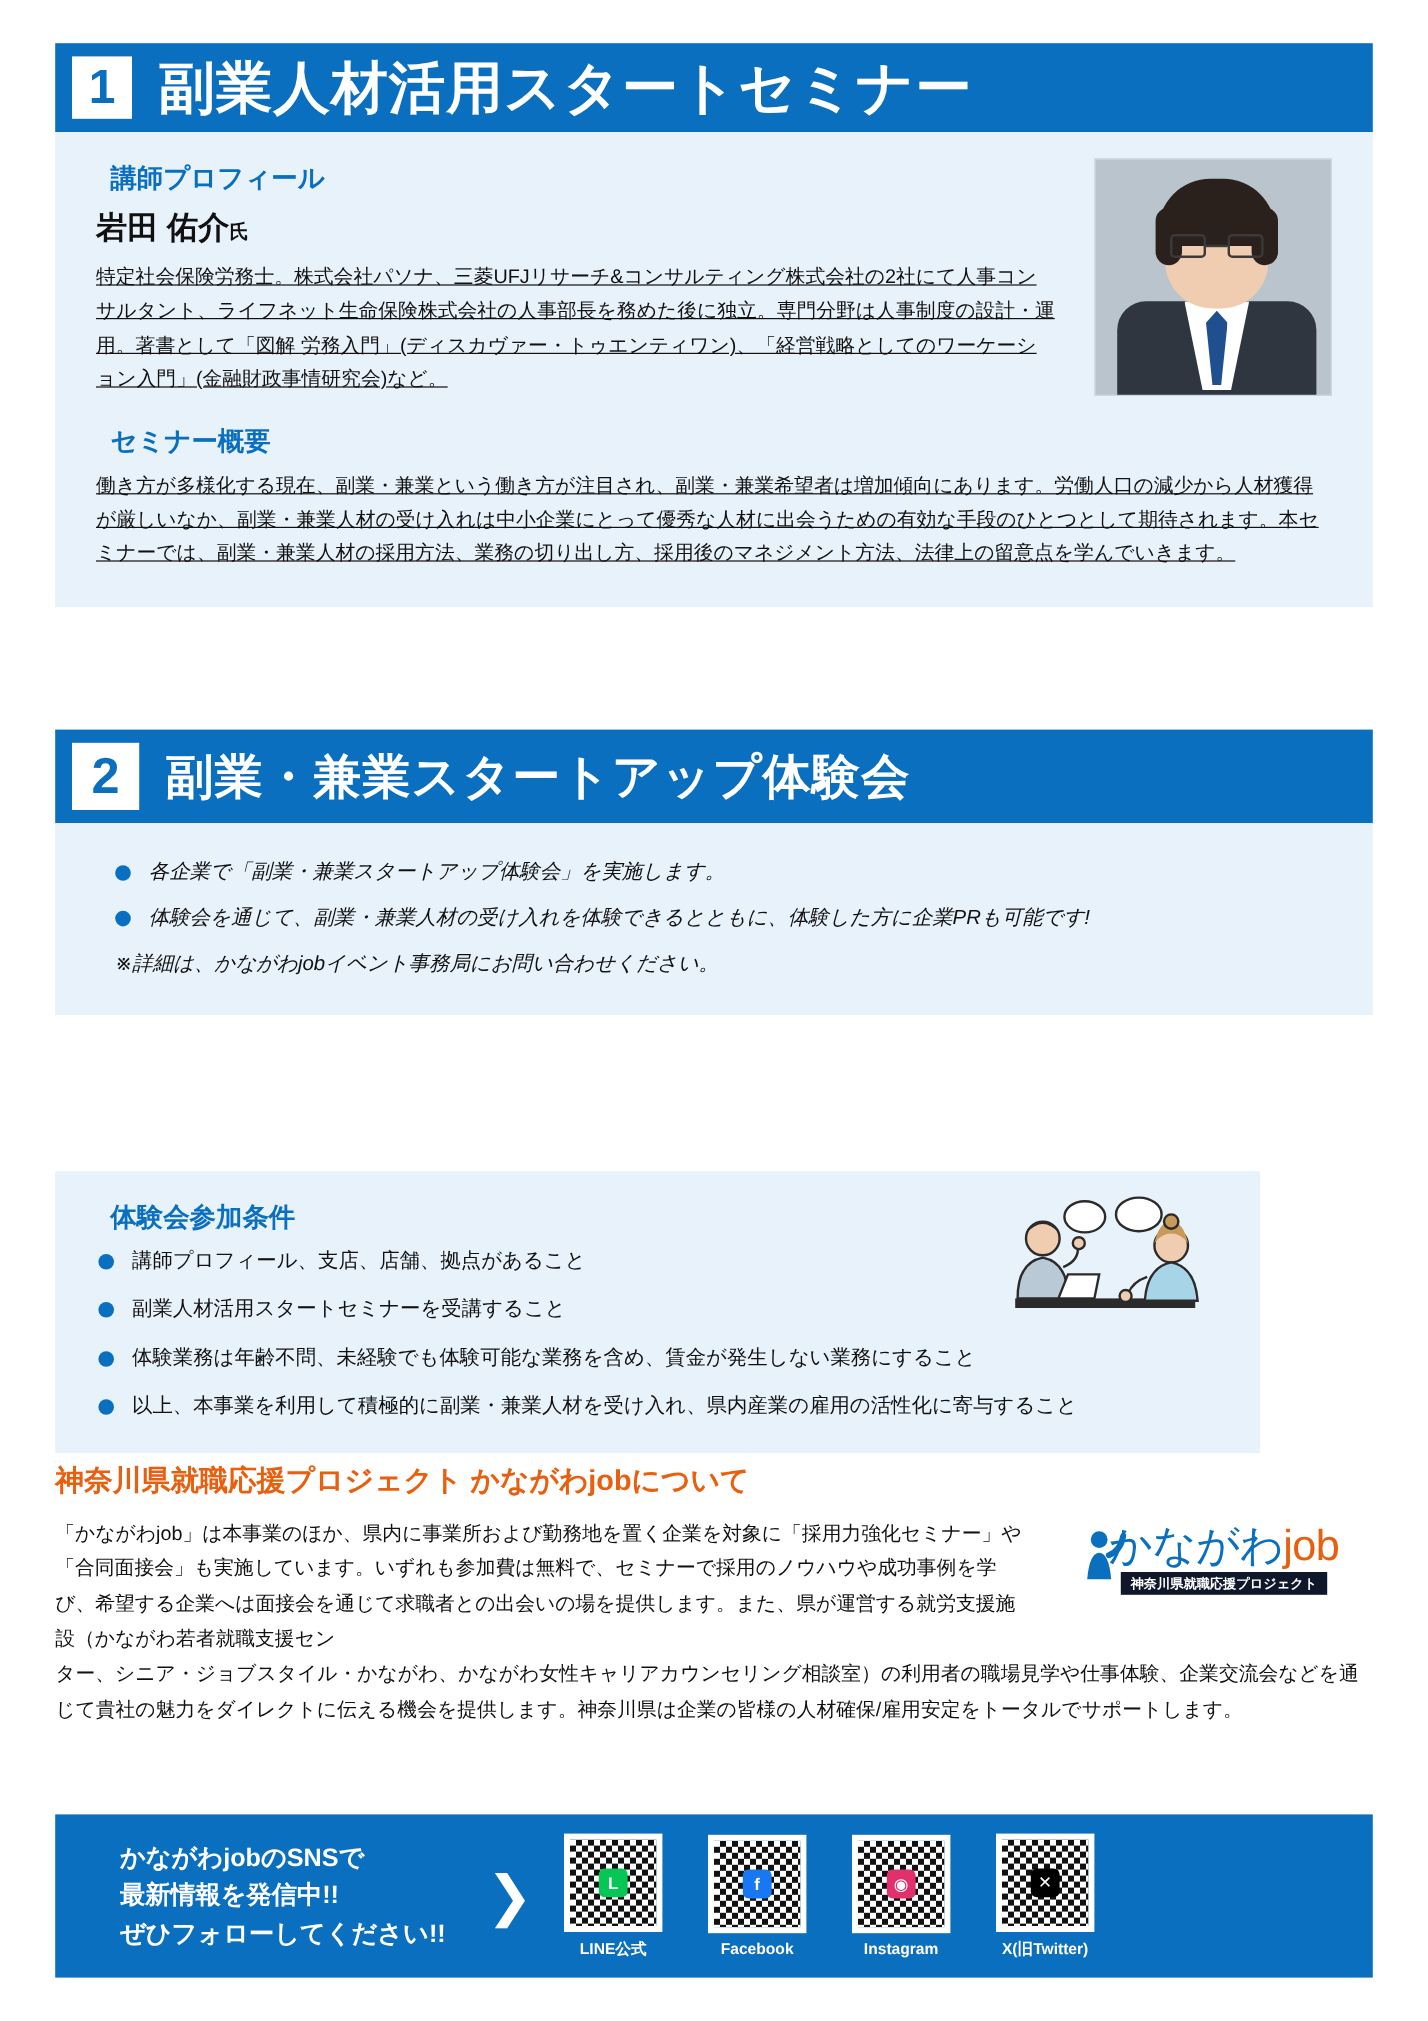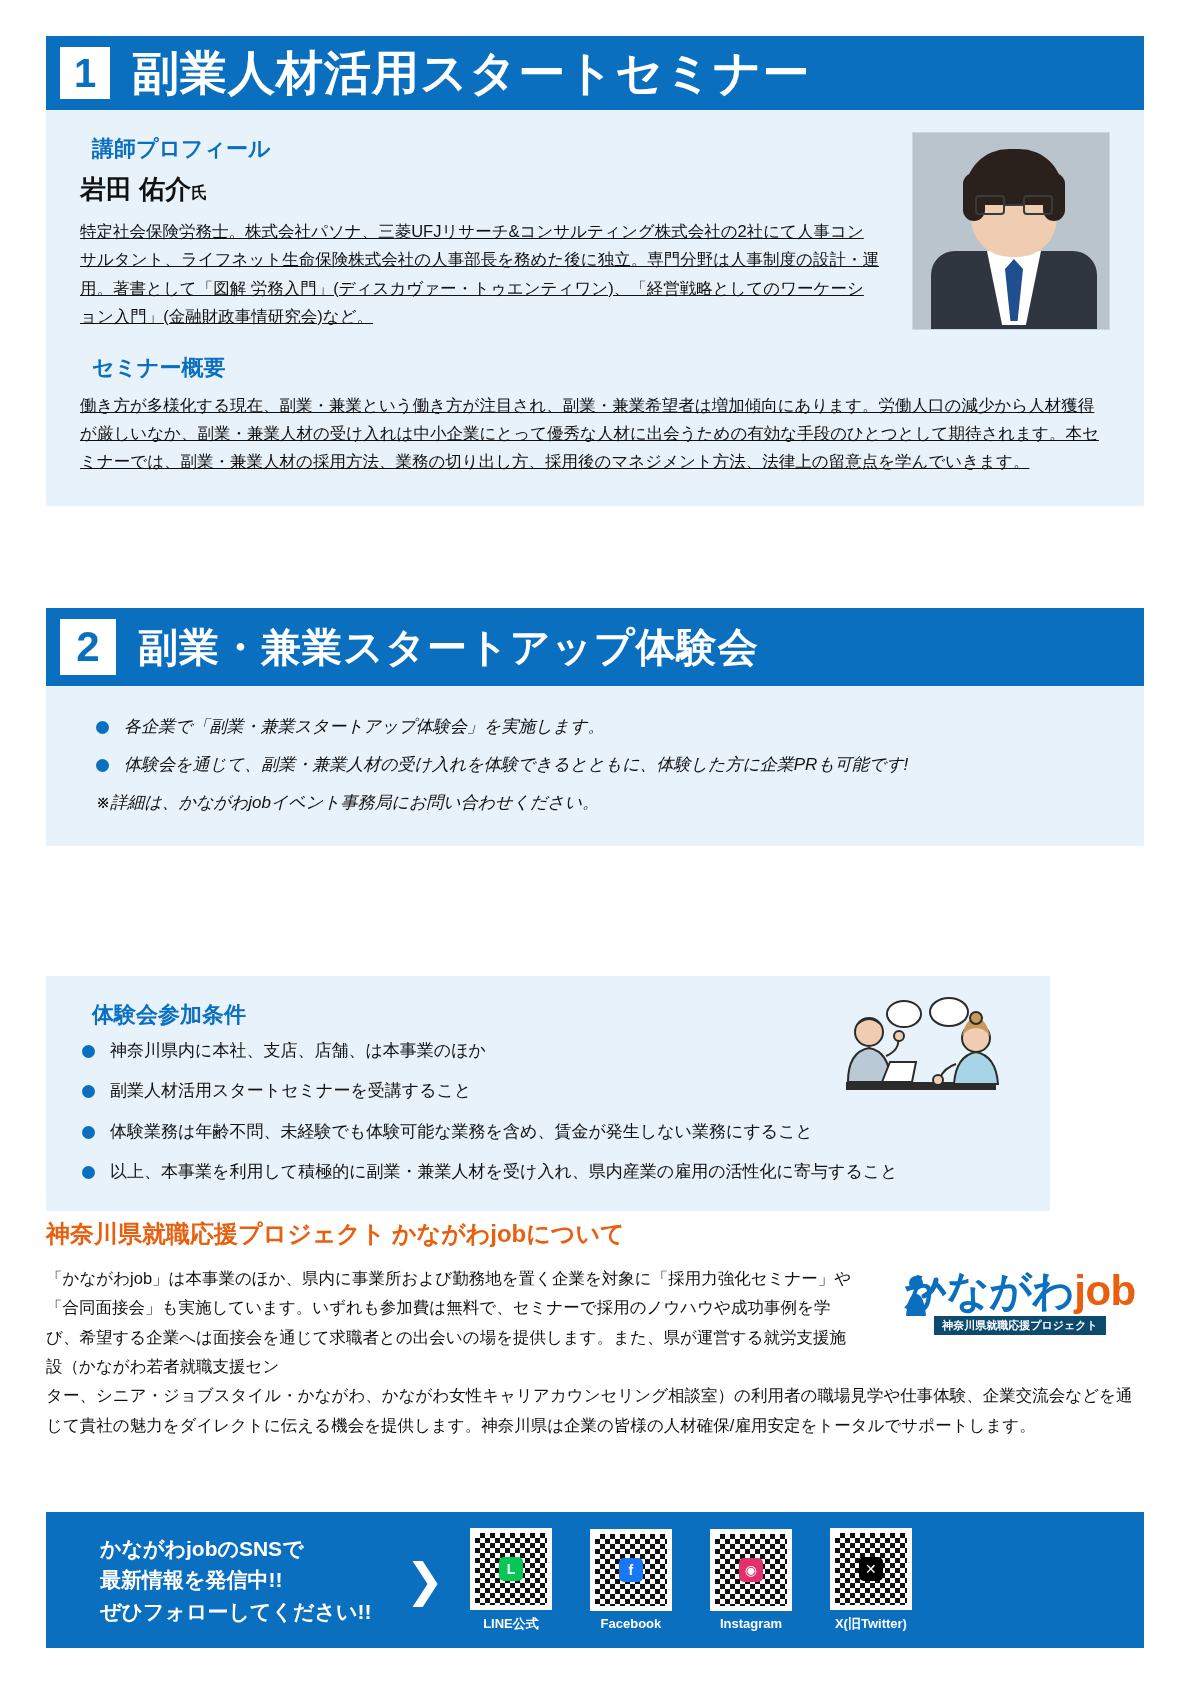--- a/index.html
+++ b/index.html
@@ -168,28 +168,28 @@
     margin: 0;
   }
   .about-top { width: 810px; }
   .logo-box {
     position: absolute;
     right: 6px; top: 52px;
     width: 236px; height: 76px;
     text-align: center;
   }
   .logo-main {
-    font-size: 42px; font-weight: bold; color: #0b6fc0;
+    font-size: 36px; font-weight: normal; color: #0b6fc0;
     letter-spacing: -0.5px; line-height: 1;
   }
   .logo-main .jb { color: #e8600f; }
   .logo-sub {
     margin-top: 4px;
     font-size: 11px; font-weight: bold; color: #ffffff;
-    background: #0c4a6e; display:inline-block; padding: 2px 8px;
+    background: #0f172a; display:inline-block; padding: 2px 8px;
   }
   .logo-fig { position:absolute; left:0; top:4px; width:40px; height:44px; }
 
   
   .sns {
     position: absolute;
     left: 46px; top: 1512px;
     width: 1098px; height: 136px;
     background: #0b6fc0;
     display: flex;
@@ -310,21 +310,21 @@
           <circle cx="190" cy="44" r="14" fill="#f0cdb0" stroke="#2b2b2b" stroke-width="2"></circle>
           <path d="M176 42 q4 -18 14 -18 q10 0 14 18 q-6 -8 -14 -8 q-8 0 -14 8z" fill="#c89a5a"></path>
           <circle cx="190" cy="24" r="6" fill="#c89a5a" stroke="#2b2b2b" stroke-width="2"></circle>
           <path d="M168 90 q2 -28 22 -32 q20 4 22 32z" fill="#a8d4e8" stroke="#2b2b2b" stroke-width="2"></path>
           <path d="M170 70 q-12 4 -16 14" fill="none" stroke="#2b2b2b" stroke-width="2"></path>
           <circle cx="152" cy="86" r="5" fill="#f0cdb0" stroke="#2b2b2b" stroke-width="2"></circle>
         </svg>
       </div>
 
       <ul class="bullets">
-        <li>神奈川県内に本社、支店、店舗、は本事業のほか</li>
+        <li>講師プロフィール、支店、店舗、拠点があること</li>
         <li>副業人材活用スタートセミナーを受講すること</li>
         <li>体験業務は年齢不問、未経験でも体験可能な業務を含め、賃金が発生しない業務にすること</li>
         <li>以上、本事業を利用して積極的に副業・兼業人材を受け入れ、県内産業の雇用の活性化に寄与すること</li>
       </ul>
     </div>
   </div>
 
   <div class="about-wrap">
     <p class="about-title">神奈川県就職応援プロジェクト かながわjobについて</p>
     <p class="about-text about-top">「かながわjob」は本事業のほか、県内に事業所および勤務地を置く企業を対象に「採用力強化セミナー」や「合同面接会」も実施しています。いずれも参加費は無料で、セミナーで採用のノウハウや成功事例を学び、希望する企業へは面接会を通じて求職者との出会いの場を提供します。また、県が運営する就労支援施設（かながわ若者就職支援セン</p>

